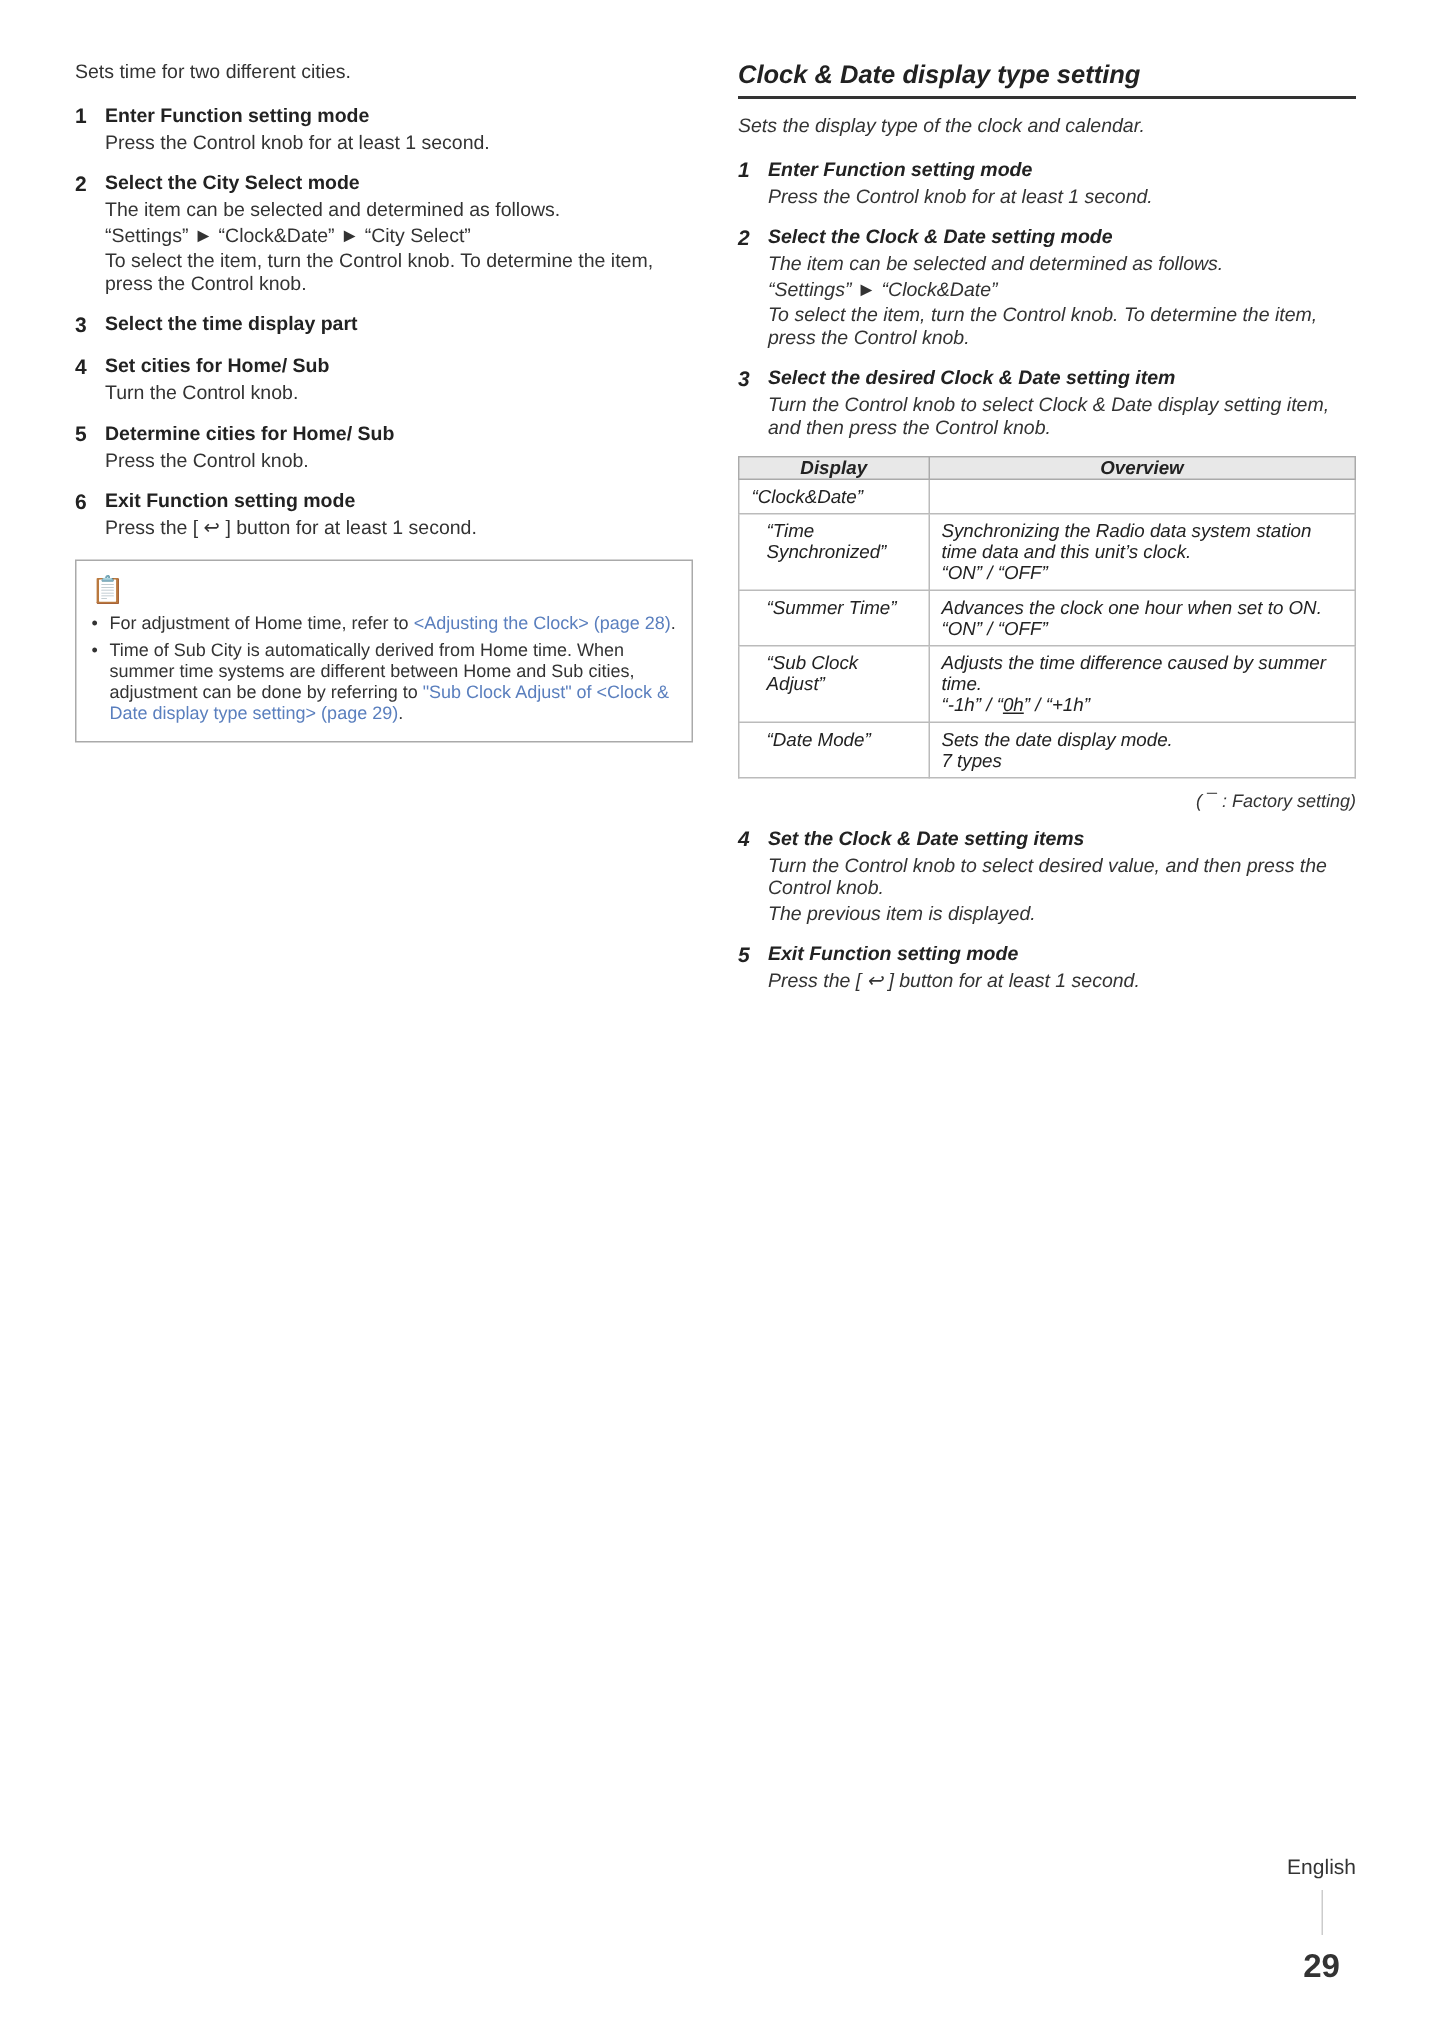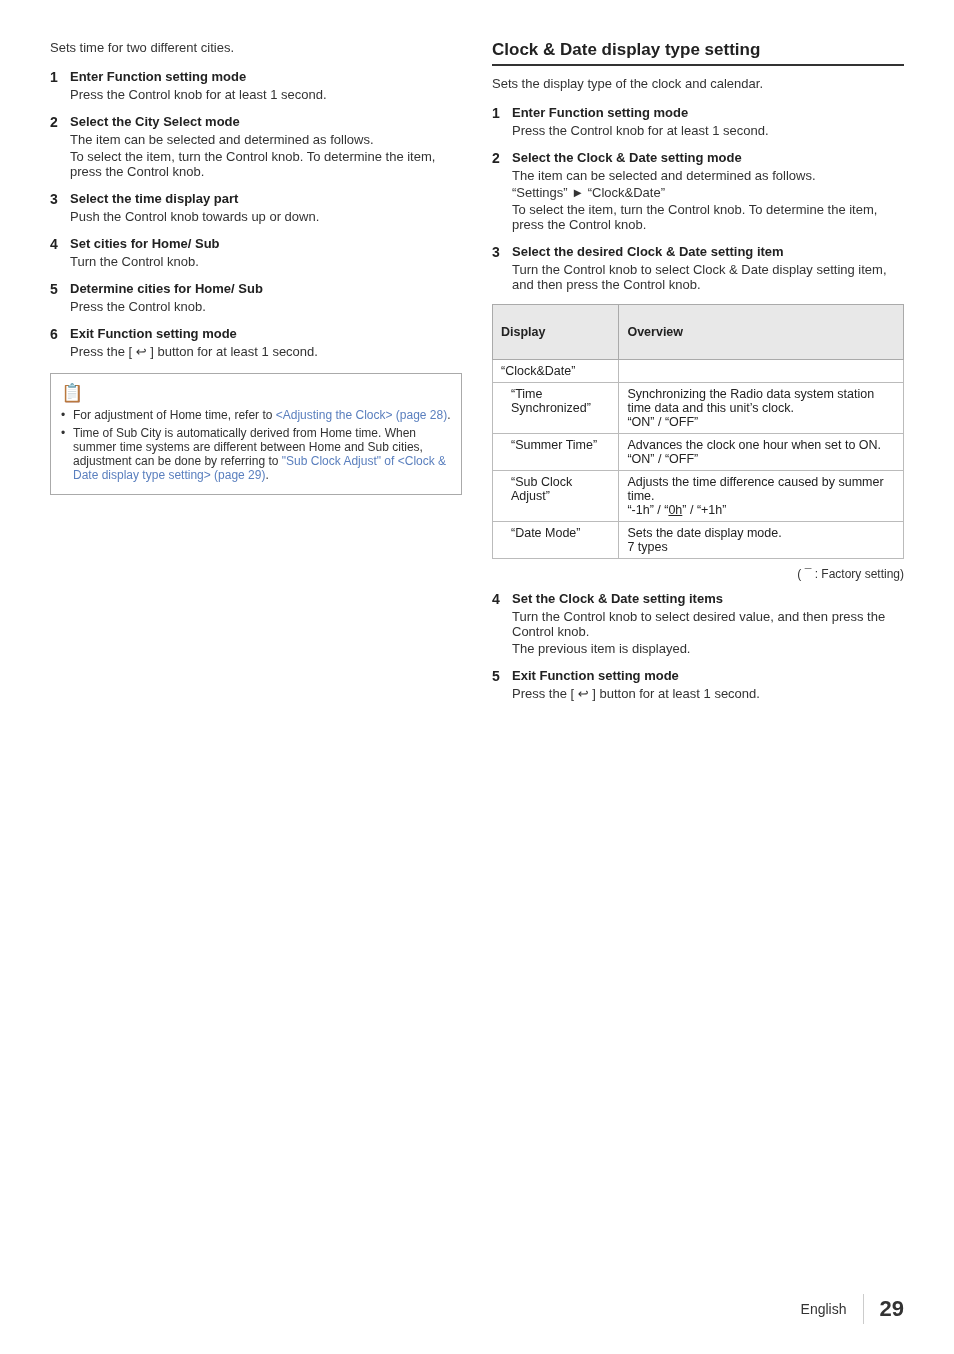--- a/index.html
+++ b/index.html
@@ -18,20 +18,21 @@
       padding: 40px 50px 60px 50px;
       gap: 30px;
     }
     .left-column {
       flex: 1;
       min-width: 0;
     }
     .right-column {
       flex: 1;
       min-width: 0;
+      font-style: italic;
     }
     .section-title {
       font-size: 17px;
       font-weight: bold;
       border-bottom: 2px solid #333;
       padding-bottom: 4px;
       margin-bottom: 10px;
     }
     .section-intro {
       font-size: 13px;
@@ -98,22 +99,22 @@
     .display-table {
       width: 100%;
       border-collapse: collapse;
       margin-top: 10px;
       margin-bottom: 8px;
       font-size: 12.5px;
     }
     .display-table th {
       background: #e8e8e8;
       border: 1px solid #aaa;
-      padding: 20px 8px;
-      text-align: left;
+      padding: 0 8px;
+      text-align: center;
       font-weight: bold;
     }
     .display-table td {
       border: 1px solid #bbb;
       padding: 4px 8px;
       vertical-align: top;
     }
     .display-table .indent-cell {
       padding-left: 18px;
     }
@@ -128,20 +129,21 @@
     }
     .page-footer {
       position: absolute;
       bottom: 30px;
       right: 50px;
       font-size: 14px;
       color: #333;
       display: flex;
       align-items: center;
       gap: 8px;
+      flex-direction: column;
     }
     .page-number {
       font-size: 22px;
       font-weight: bold;
     }
     .divider {
       width: 1px;
       height: 30px;
       background: #ccc;
       margin: 0 8px;
@@ -165,31 +167,29 @@
       </div>
     </div>
 
     <div class="step">
       <div class="step-header">
         <span class="step-number">2</span>
         <span class="step-title">Select the City Select mode</span>
       </div>
       <div class="step-body">
         <p>The item can be selected and determined as follows.</p>
+        <p>“Settings” ► “Clock&amp;Date” ► “City Select”</p>
         <p>To select the item, turn the Control knob. To determine the item, press the Control knob.</p>
       </div>
     </div>
 
     <div class="step">
       <div class="step-header">
         <span class="step-number">3</span>
         <span class="step-title">Select the time display part</span>
-      </div>
-      <div class="step-body">
-        <p>Push the Control knob towards up or down.</p>
       </div>
     </div>
 
     <div class="step">
       <div class="step-header">
         <span class="step-number">4</span>
         <span class="step-title">Set cities for Home/ Sub</span>
       </div>
       <div class="step-body">
         <p>Turn the Control knob.</p>

